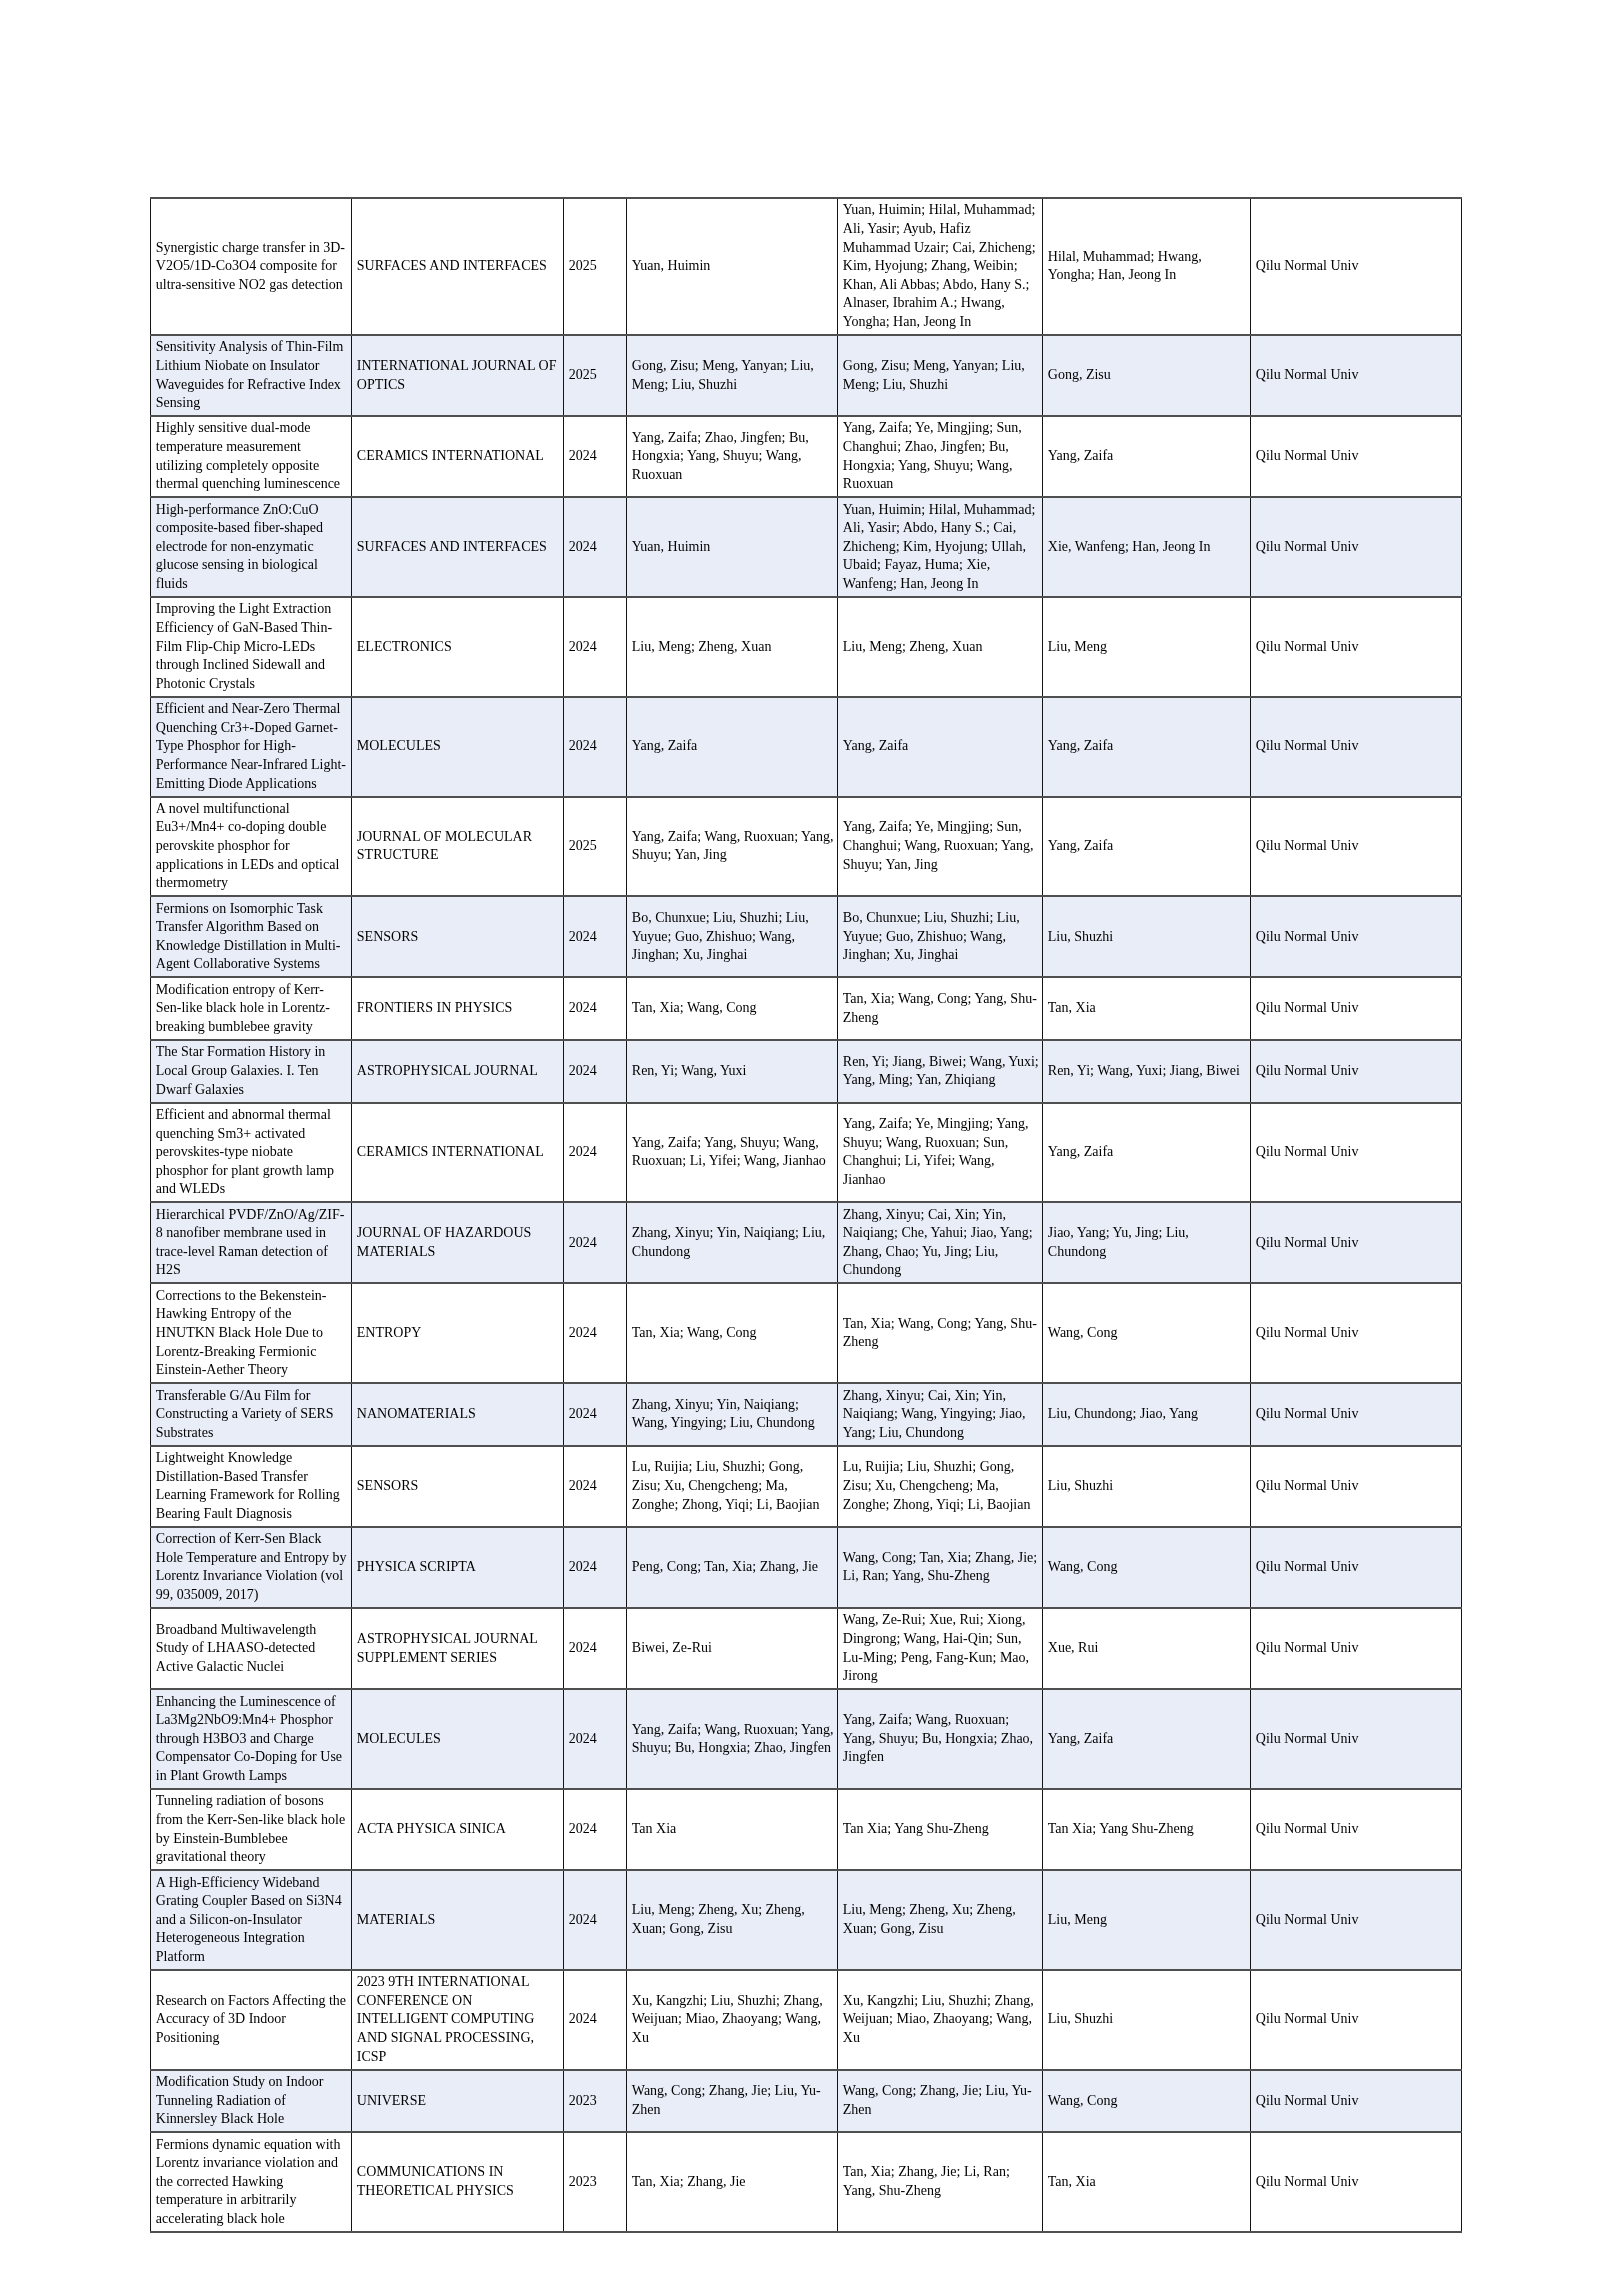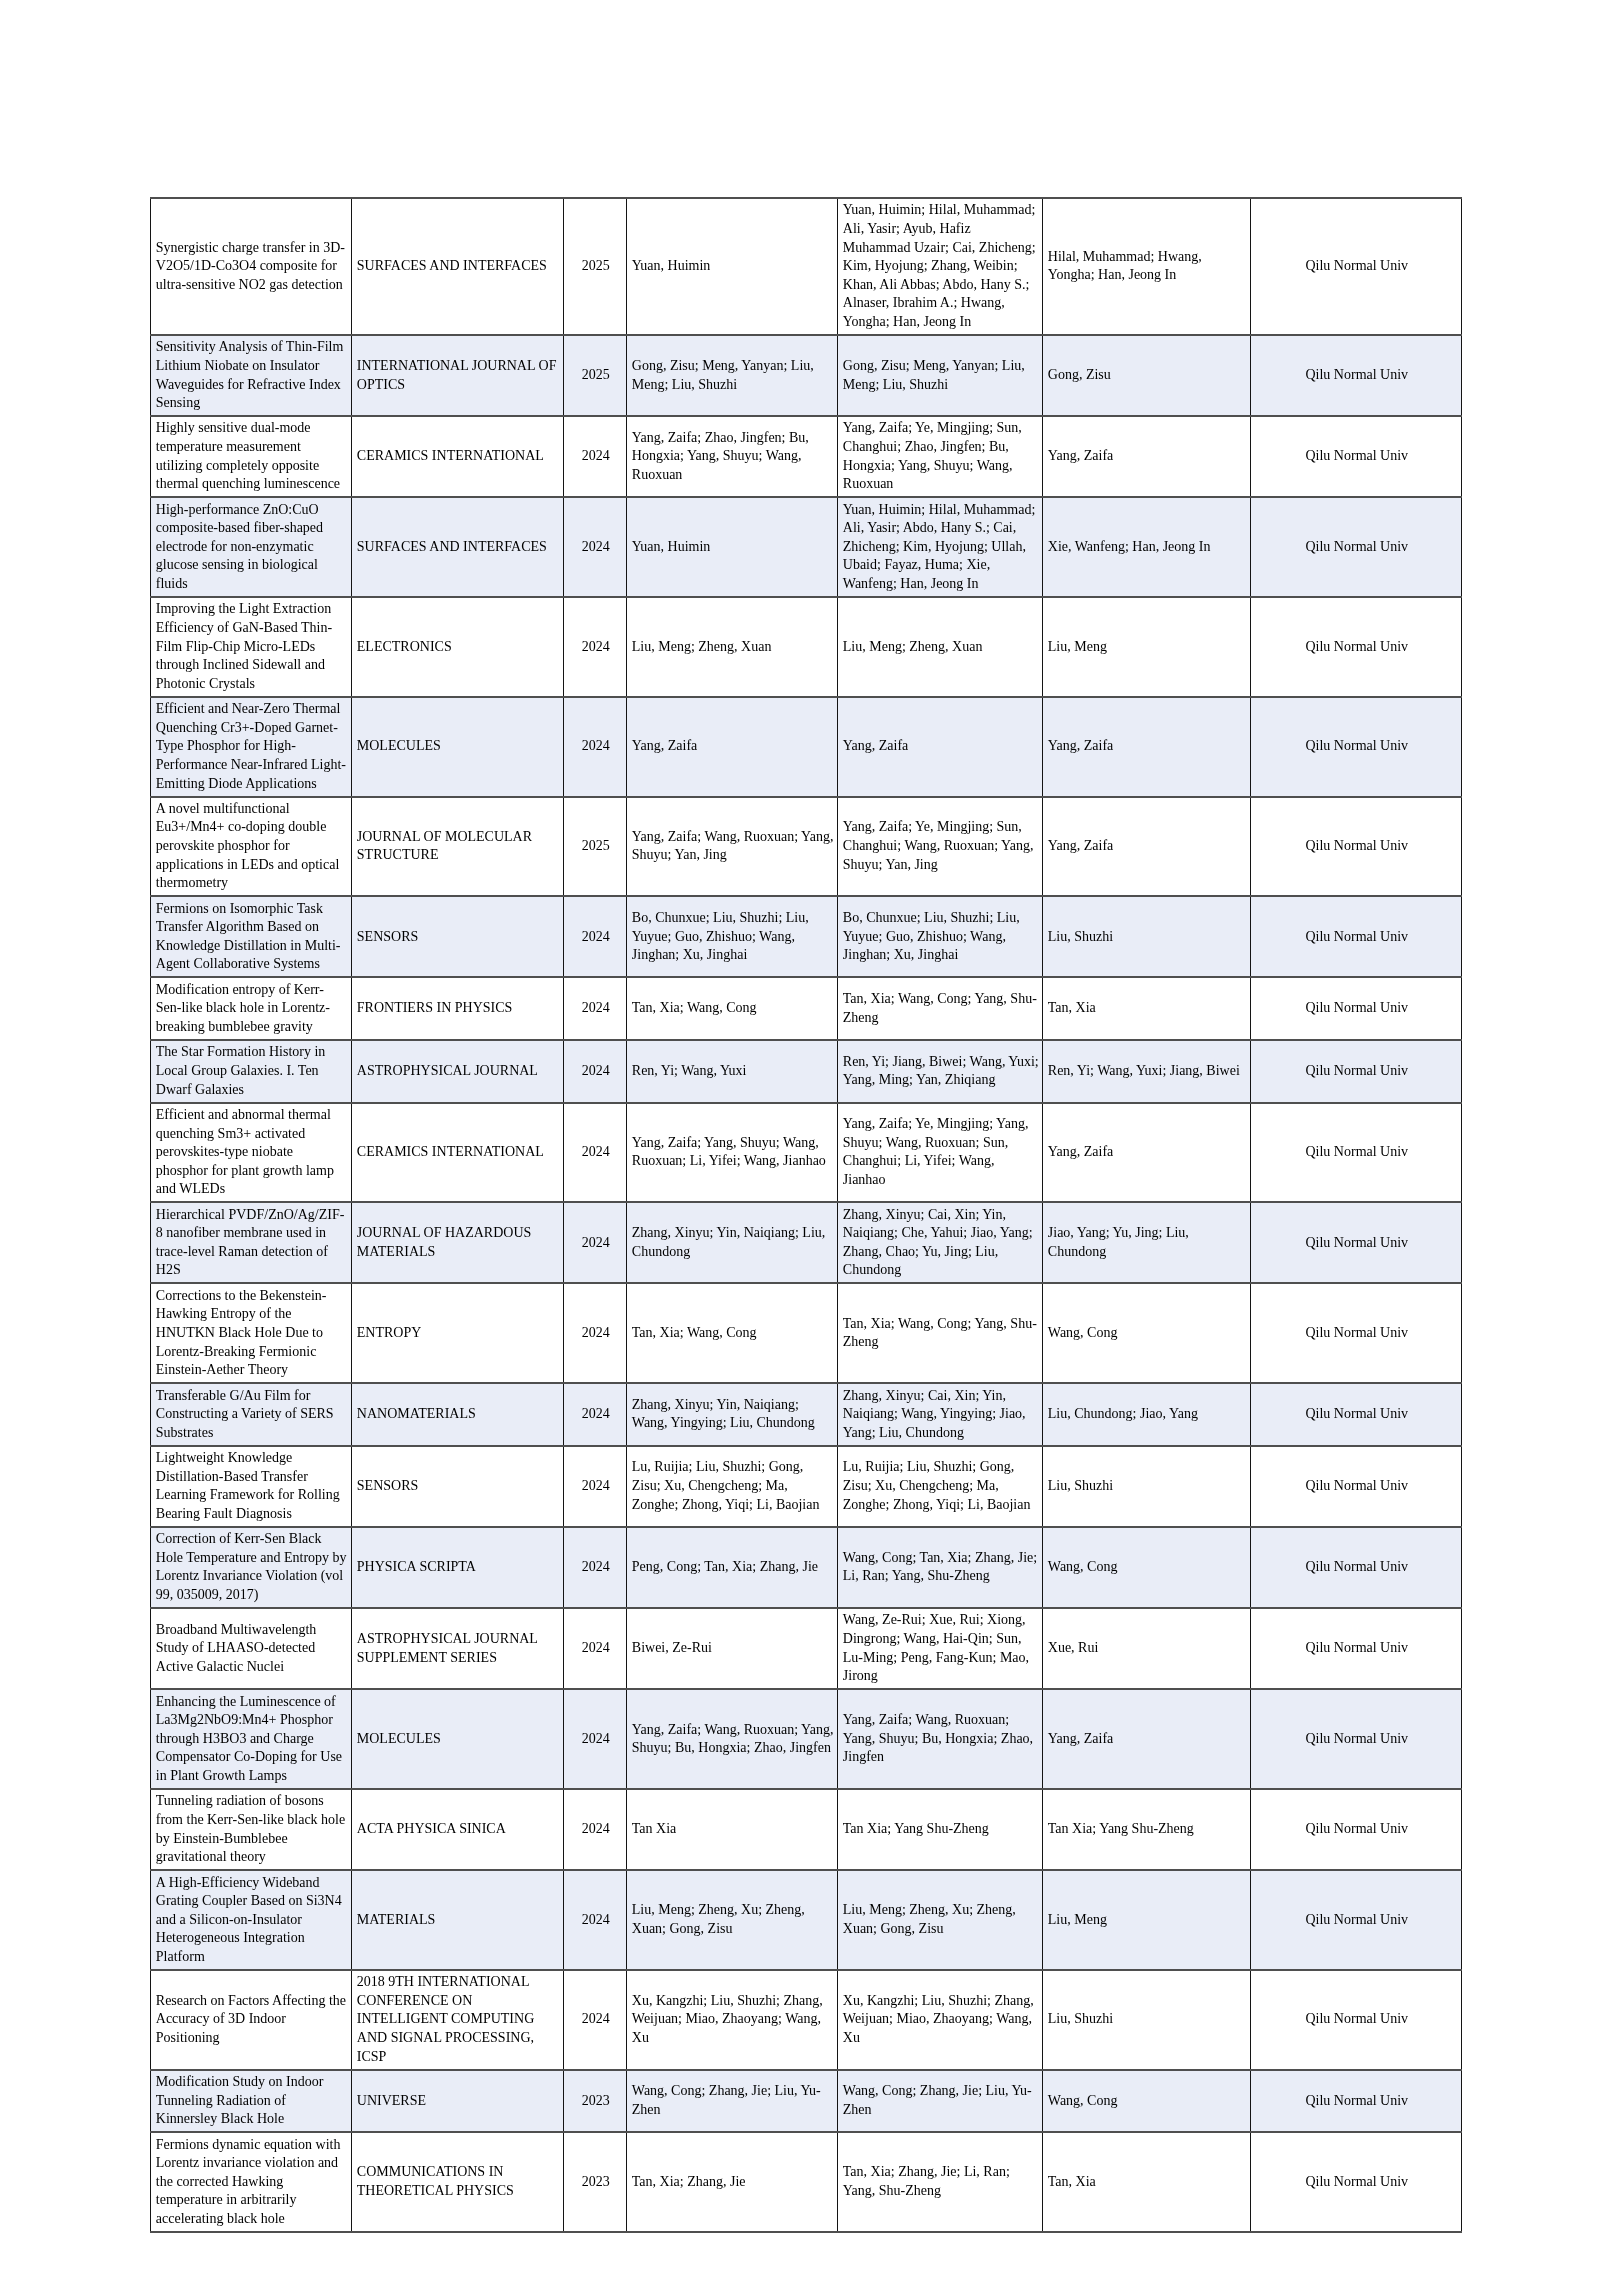--- a/index.html
+++ b/index.html
@@ -30,21 +30,21 @@
     border-bottom: 2.4px solid #4f4f4f;
     vertical-align: middle;
     font-size: 14px;
     line-height: 18.6px;
     color: #000000;
     padding: 2.4px 3.2px 2.4px 4.8px;
     overflow: hidden;
     word-wrap: break-word;
   }
   table.pub-table tr:nth-child(even) td { background: var(--stripe, #e9edf7); }
-  td.col-year, td.col-affiliation { text-align: center; padding-left: 1.6px; padding-right: 1.6px; }
+  td.col-year, td.col-affiliation { text-align: left; padding-left: 1.6px; padding-right: 1.6px; }
   td.col-title, td.col-source, td.col-authors-a, td.col-authors-b, td.col-authors-c { text-align: left; }
 </style>
 </head>
 <body>
 
 <div class="canvas">
   <table class="pub-table">
     <colgroup>
       <col style="width:201px">
       <col style="width:212px">
@@ -230,21 +230,21 @@
           <td class="col-title">A High-Efficiency Wideband Grating Coupler Based on Si3N4 and a Silicon-on-Insulator Heterogeneous Integration Platform</td>
           <td class="col-source">MATERIALS</td>
           <td class="col-year">2024</td>
           <td class="col-authors-a">Liu, Meng; Zheng, Xu; Zheng, Xuan; Gong, Zisu</td>
           <td class="col-authors-b">Liu, Meng; Zheng, Xu; Zheng, Xuan; Gong, Zisu</td>
           <td class="col-authors-c">Liu, Meng</td>
           <td class="col-affiliation">Qilu Normal Univ</td>
         </tr>
         <tr>
           <td class="col-title">Research on Factors Affecting the Accuracy of 3D Indoor Positioning</td>
-          <td class="col-source">2018 9TH INTERNATIONAL CONFERENCE ON INTELLIGENT COMPUTING AND SIGNAL PROCESSING, ICSP</td>
+          <td class="col-source">2023 9TH INTERNATIONAL CONFERENCE ON INTELLIGENT COMPUTING AND SIGNAL PROCESSING, ICSP</td>
           <td class="col-year">2024</td>
           <td class="col-authors-a">Xu, Kangzhi; Liu, Shuzhi; Zhang, Weijuan; Miao, Zhaoyang; Wang, Xu</td>
           <td class="col-authors-b">Xu, Kangzhi; Liu, Shuzhi; Zhang, Weijuan; Miao, Zhaoyang; Wang, Xu</td>
           <td class="col-authors-c">Liu, Shuzhi</td>
           <td class="col-affiliation">Qilu Normal Univ</td>
         </tr>
         <tr>
           <td class="col-title">Modification Study on Indoor Tunneling Radiation of Kinnersley Black Hole</td>
           <td class="col-source">UNIVERSE</td>
           <td class="col-year">2023</td>

